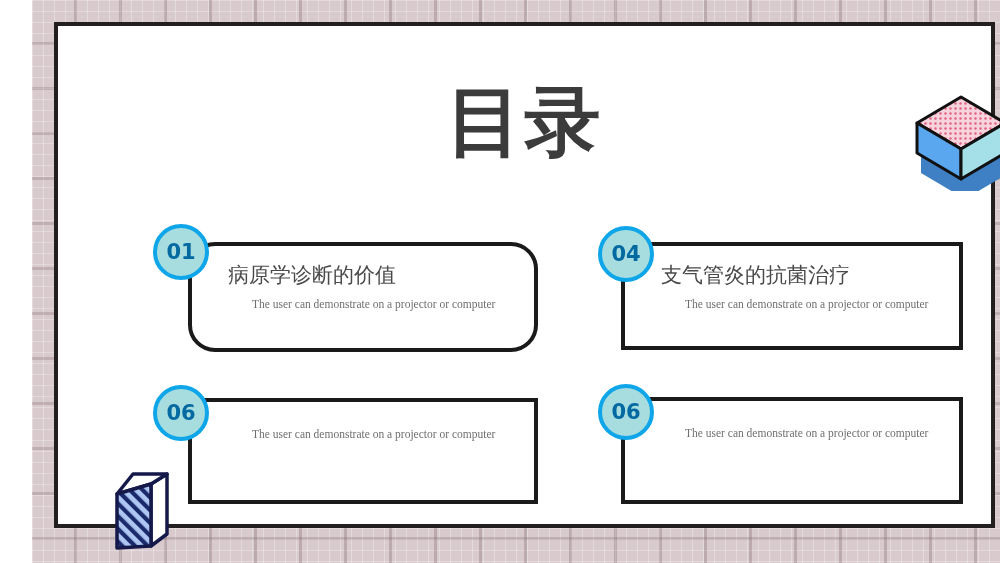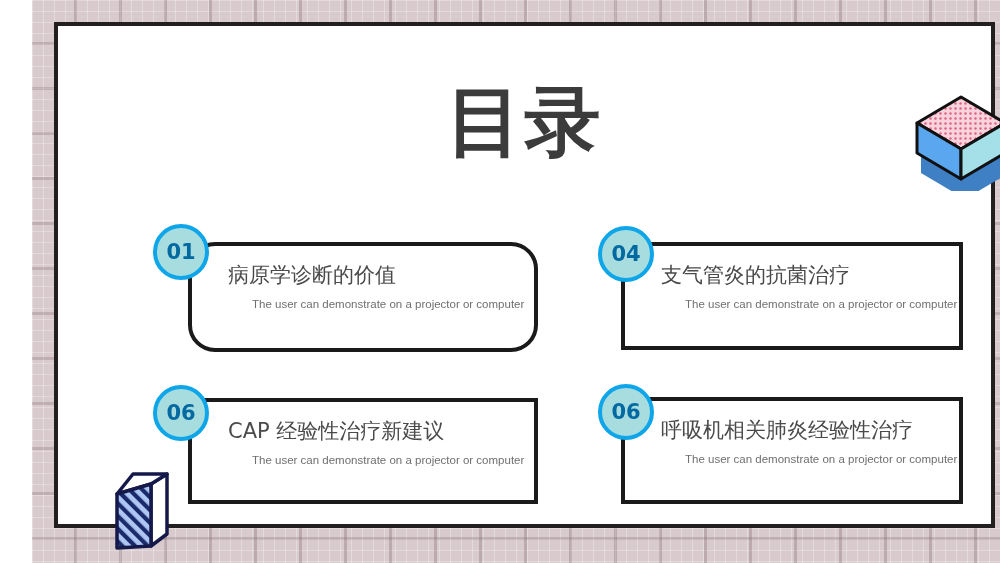--- a/index.html
+++ b/index.html
@@ -110,21 +110,21 @@
     font-family: "DejaVu Sans", "Liberation Sans", sans-serif;
   }
 
   .item-sub {
     margin-top: 9px;
     margin-left: 24px;
     font-size: 11.5px;
     color: #6f6f6f;
     line-height: 1.3;
     white-space: nowrap;
-    font-family: Liberation Sans, sans-serif;
+    font-family: Liberation Serif, serif;
   }
 
   .item-badge {
     position: absolute;
     width: 56px;
     height: 56px;
     border-radius: 50%;
     background: #a8dde0;
     border: 4px solid #0ea5e9;
     box-sizing: border-box;
@@ -235,31 +235,29 @@
             <div class="item-heading">支气管炎的抗菌治疗</div>
             <div class="item-sub">The user can demonstrate on a projector or computer</div>
           </div>
         </div>
         <div class="item-badge">04</div>
       </div>
 
       <div class="agenda-item item-3">
         <div class="item-box">
           <div class="item-text">
-            <div class="item-heading">CAP  经验性治疗新建议</div>
             <div class="item-sub">The user can demonstrate on a projector or computer</div>
           </div>
         </div>
         <div class="item-badge">06</div>
       </div>
 
       <div class="agenda-item item-4">
         <div class="item-box">
           <div class="item-text">
-            <div class="item-heading">呼吸机相关肺炎经验性治疗</div>
             <div class="item-sub">The user can demonstrate on a projector or computer</div>
           </div>
         </div>
         <div class="item-badge">06</div>
       </div>
 
     </div>
 
   </div>
 </div>

